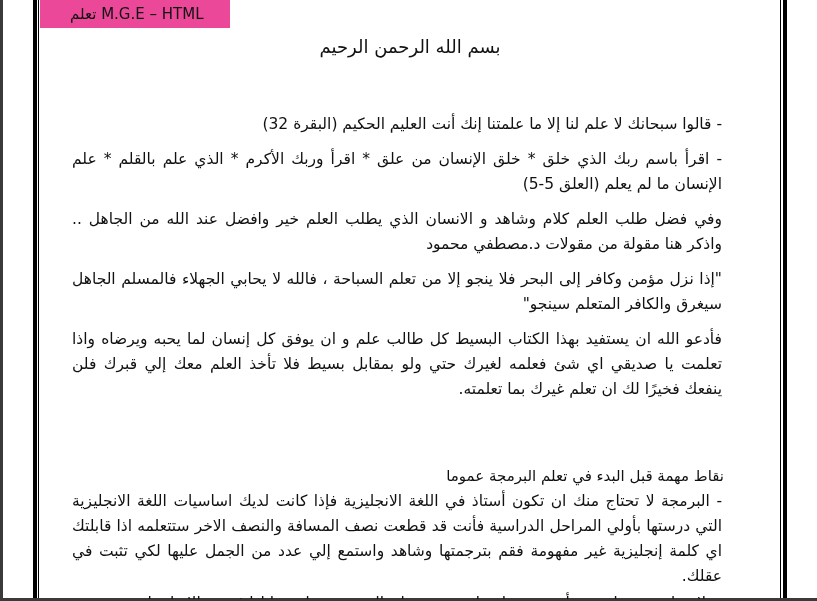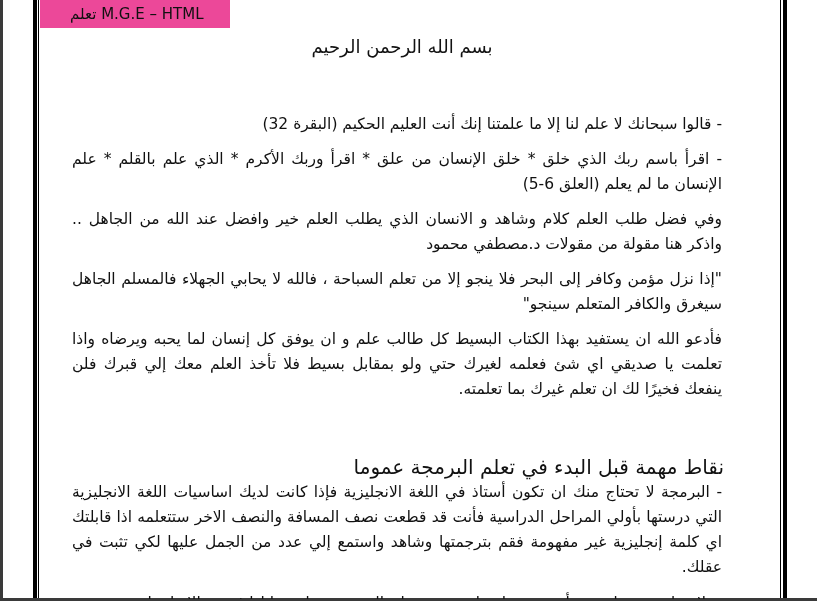--- a/index.html
+++ b/index.html
@@ -17,30 +17,30 @@
   .border-r-thick { position:absolute; left:783px; top:0; width:4px; height:598px; background:#000; }
 
   .header {
     position:absolute; left:40px; top:0; width:190px; height:28px;
     background:#ec4899;
     font-family:"DejaVu Sans", sans-serif; font-size:15px;
     line-height:28px; text-align:left; padding-left:30px; box-sizing:border-box;
     direction:ltr;
   }
   .title {
-    position:absolute; left:32px; width:740px; top:36px;
+    position:absolute; left:40px; width:740px; top:36px;
     text-align:center; font-size:18px; direction:rtl;
   }
   .content {
     position:absolute; left:72px; width:652px; top:112px;
     direction:rtl; text-align:justify; font-size:15.5px; line-height:25px;
   }
   .para { margin:0 2px 10px 0; }
   .gap { height:42px; }
-  .section-title { font-size:20px; margin:0 0 0 0; line-height:26px; }
+  .section-title { font-size:15px; margin:9px 0 0 0; line-height:26px; }
   .cut {
     position:absolute; left:72px; width:652px; top:591px; height:8px; overflow:hidden;
     direction:rtl; font-size:15.5px; line-height:25px; color:#111;
   }
 </style>
 </head>
 <body>
 
 <div class="edge-left"></div>
 <div class="edge-bottom"></div>
@@ -48,21 +48,21 @@
 <div class="border-l-thin"></div>
 <div class="border-r-thin"></div>
 <div class="border-r-thick"></div>
 
 <div class="header">تعلم M.G.E – HTML</div>
 
 <div class="title">بسم الله الرحمن الرحيم</div>
 
 <div class="content">
   <p class="para">- قالوا سبحانك لا علم لنا إلا ما علمتنا إنك أنت العليم الحكيم  (البقرة 32)</p>
-  <p class="para">- اقرأ باسم ربك الذي خلق * خلق الإنسان من علق * اقرأ وربك الأكرم * الذي علم بالقلم * علم الإنسان ما لم يعلم (العلق 6-5)</p>
+  <p class="para">- اقرأ باسم ربك الذي خلق * خلق الإنسان من علق * اقرأ وربك الأكرم * الذي علم بالقلم * علم الإنسان ما لم يعلم (العلق 5-5)</p>
   <p class="para">وفي فضل طلب العلم كلام وشاهد و الانسان الذي يطلب العلم خير وافضل عند الله من الجاهل .. واذكر هنا مقولة من مقولات د.مصطفي محمود</p>
   <p class="para">"إذا نزل مؤمن وكافر إلى البحر فلا ينجو إلا من تعلم السباحة ، فالله لا يحابي الجهلاء فالمسلم الجاهل سيغرق والكافر المتعلم سينجو"</p>
   <p class="para">فأدعو الله ان يستفيد بهذا الكتاب البسيط كل طالب علم و ان يوفق كل إنسان  لما يحبه ويرضاه واذا تعلمت يا صديقي اي شئ فعلمه لغيرك حتي  ولو بمقابل بسيط فلا تأخذ العلم معك إلي قبرك فلن ينفعك فخيرًا لك ان تعلم غيرك بما تعلمته.</p>
   <div class="gap"></div>
   <p class="section-title">نقاط مهمة قبل البدء في تعلم البرمجة عموما</p>
   <p class="para">- البرمجة لا تحتاج منك ان تكون أستاذ في اللغة الانجليزية فإذا كانت لديك اساسيات اللغة الانجليزية التي درستها بأولي المراحل الدراسية فأنت قد قطعت نصف المسافة والنصف الاخر ستتعلمه اذا قابلتك اي كلمة إنجليزية غير مفهومة فقم بترجمتها وشاهد واستمع إلي عدد من الجمل عليها لكي تثبت في عقلك.</p>
 </div>
 
 <div class="cut">- ولا تتعلم وتحفظ بدون أن تفهم ما تتعلمه وستجد ان البرمجة سهلة جدا إذا فهمت الاساسيات</div>
 

